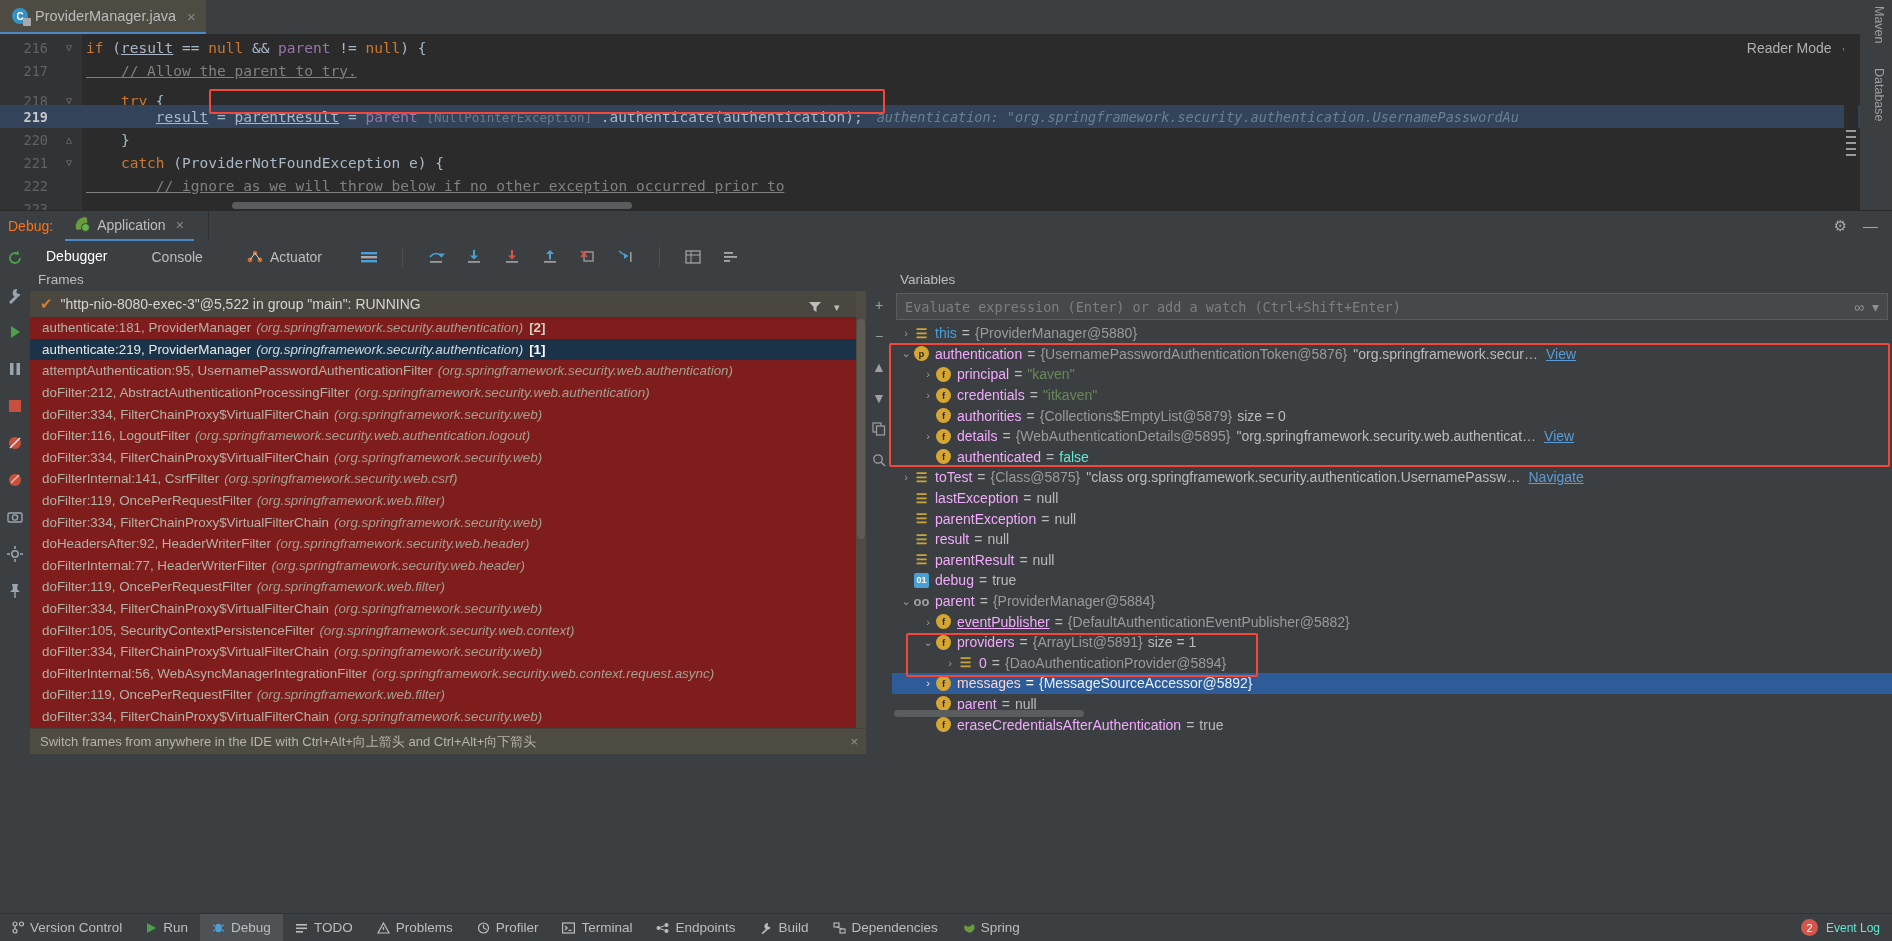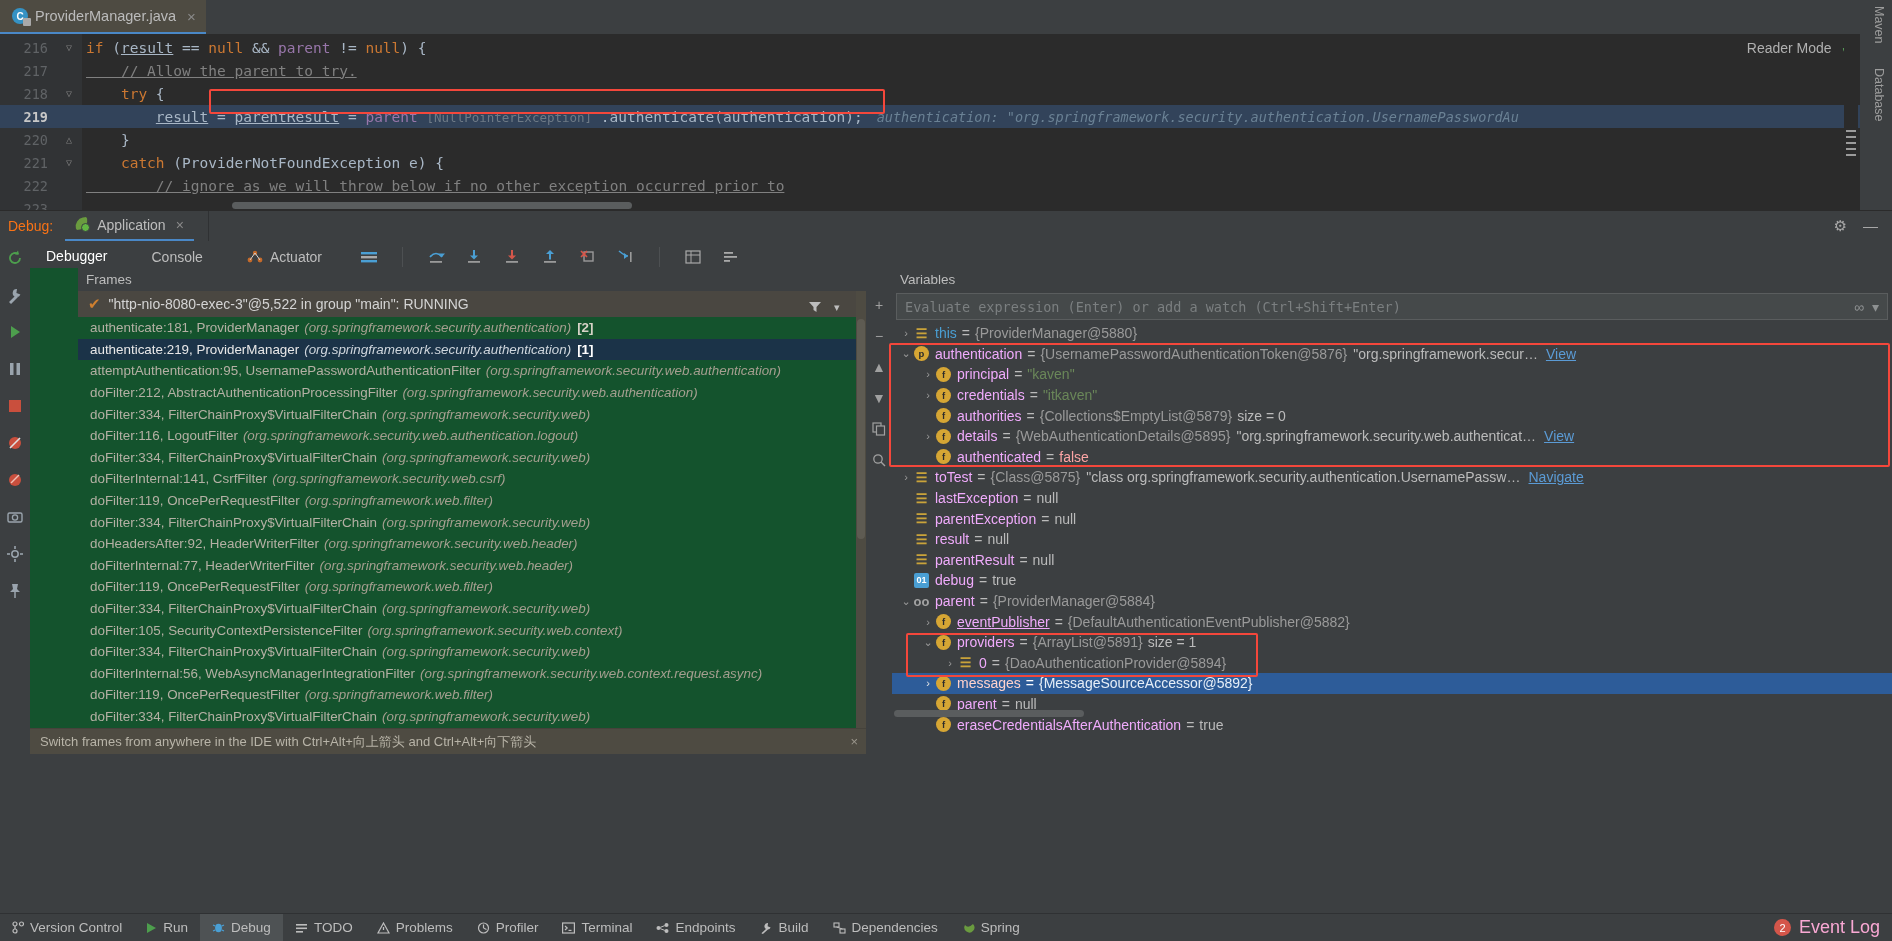--- a/index.html
+++ b/index.html
@@ -132,22 +132,21 @@
   .dbg-rail {
     position: absolute; left: 0; top: 240px; width: 30px; height: 510px;
     background: #3c3f41; display: flex; flex-direction: column;
     align-items: center; padding-top: 8px; gap: 17px;
   }
   .rail-ico { width: 20px; height: 20px; display: flex; align-items: center; justify-content: center; cursor: pointer; }
 
   
   .frames-panel {
     position: absolute; left: 30px; top: 268px; width: 836px; height: 482px;
-    background: #14532d;
-    padding-left: 48px;
+    background: #7f1d1d;
   }
   .panel-title {
     height: 23px; color: #bdbdbd; font-size: 13.5px;
     display: flex; align-items: center; padding-left: 8px; background: #3c3f41;
   }
   .thread-row {
     height: 26px; background: #4a4741; display: flex; align-items: center;
     gap: 8px; padding-left: 10px; color: #d4d4d4; font-size: 14px;
   }
   .thread-check { color: #d08030; font-size: 15px; }
@@ -262,21 +261,21 @@
     <span class="fold">▽</span>
     <span class="code-text"><span class="kw">if</span> (<span class="var-u">result</span> == <span class="kw">null</span> &amp;&amp; <span class="field">parent</span> != <span class="kw">null</span>) {</span>
   </div>
 
   <div class="code-row" style="top:18px">
     <span class="lineno">217</span>
     <span class="fold"></span>
     <span class="code-text cmt">    // Allow the parent to try.</span>
   </div>
 
-  <div class="code-row" style="top:41px">
+  <div class="code-row" style="top:48px">
     <span class="lineno">218</span>
     <span class="fold">▽</span>
     <span class="code-text">    <span class="kw">try</span> {</span>
   </div>
 
   <div class="code-row cur-line" style="top:64px">
     <span class="lineno" style="color:#c8c8c8;font-weight:bold">219</span>
     <span class="fold"></span>
     <span class="code-text">        <span class="var-u">result</span> = <span class="var-u">parentResult</span> = <span class="field">parent</span> <span class="hintbox">[NullPointerException]</span> .authenticate(authentication);</span>
     <span class="inline-hint" style="margin-left:14px">authentication: "org.springframework.security.authentication.UsernamePasswordAu</span>
@@ -678,21 +677,21 @@
       <span class="vval">{WebAuthenticationDetails@5895}</span>
       <span style="color:#bbbbbb;padding-left:6px">"org.springframework.security.web.authenticat…</span>
       <span class="vlink" style="padding-left:8px">View</span>
     </div>
 
     <div class="vrow" style="padding-left:28px">
       <span class="arrow"></span>
       <span class="vicon ic-f">f</span>
       <span class="vname">authenticated</span>
       <span class="veq">=</span>
-      <span style="color:#fca5a5">false</span>
+      <span style="color:#5eead4">false</span>
     </div>
 
     <div class="vrow" style="padding-left:6px">
       <span class="arrow">›</span>
       <span class="vicon ic-obj">☰</span>
       <span class="vname">toTest</span>
       <span class="veq">=</span>
       <span class="vval">{Class@5875}</span>
       <span style="color:#bbbbbb;padding-left:6px">"class org.springframework.security.authentication.UsernamePassw…</span>
       <span class="vlink" style="padding-left:8px">Navigate</span>
@@ -907,15 +906,15 @@
   <div class="sb-item">
     <span>
         <svg width="13" height="12" viewBox="0 0 13 12">
           <path d="M11 2 a5 5 0 1 1 -8 1 q3 4 8 -1z" fill="#6a9b3f"></path>
         </svg>
       </span>
     <span>Spring</span>
   </div>
   <div class="sb-right">
     <span class="badge">2</span>
-    <span style="color:#f9a8d4;font-size:18px">Event Log</span>
+    <span style="color:#5eead4;font-size:12px">Event Log</span>
   </div>
 </div>
 
 </body></html>

